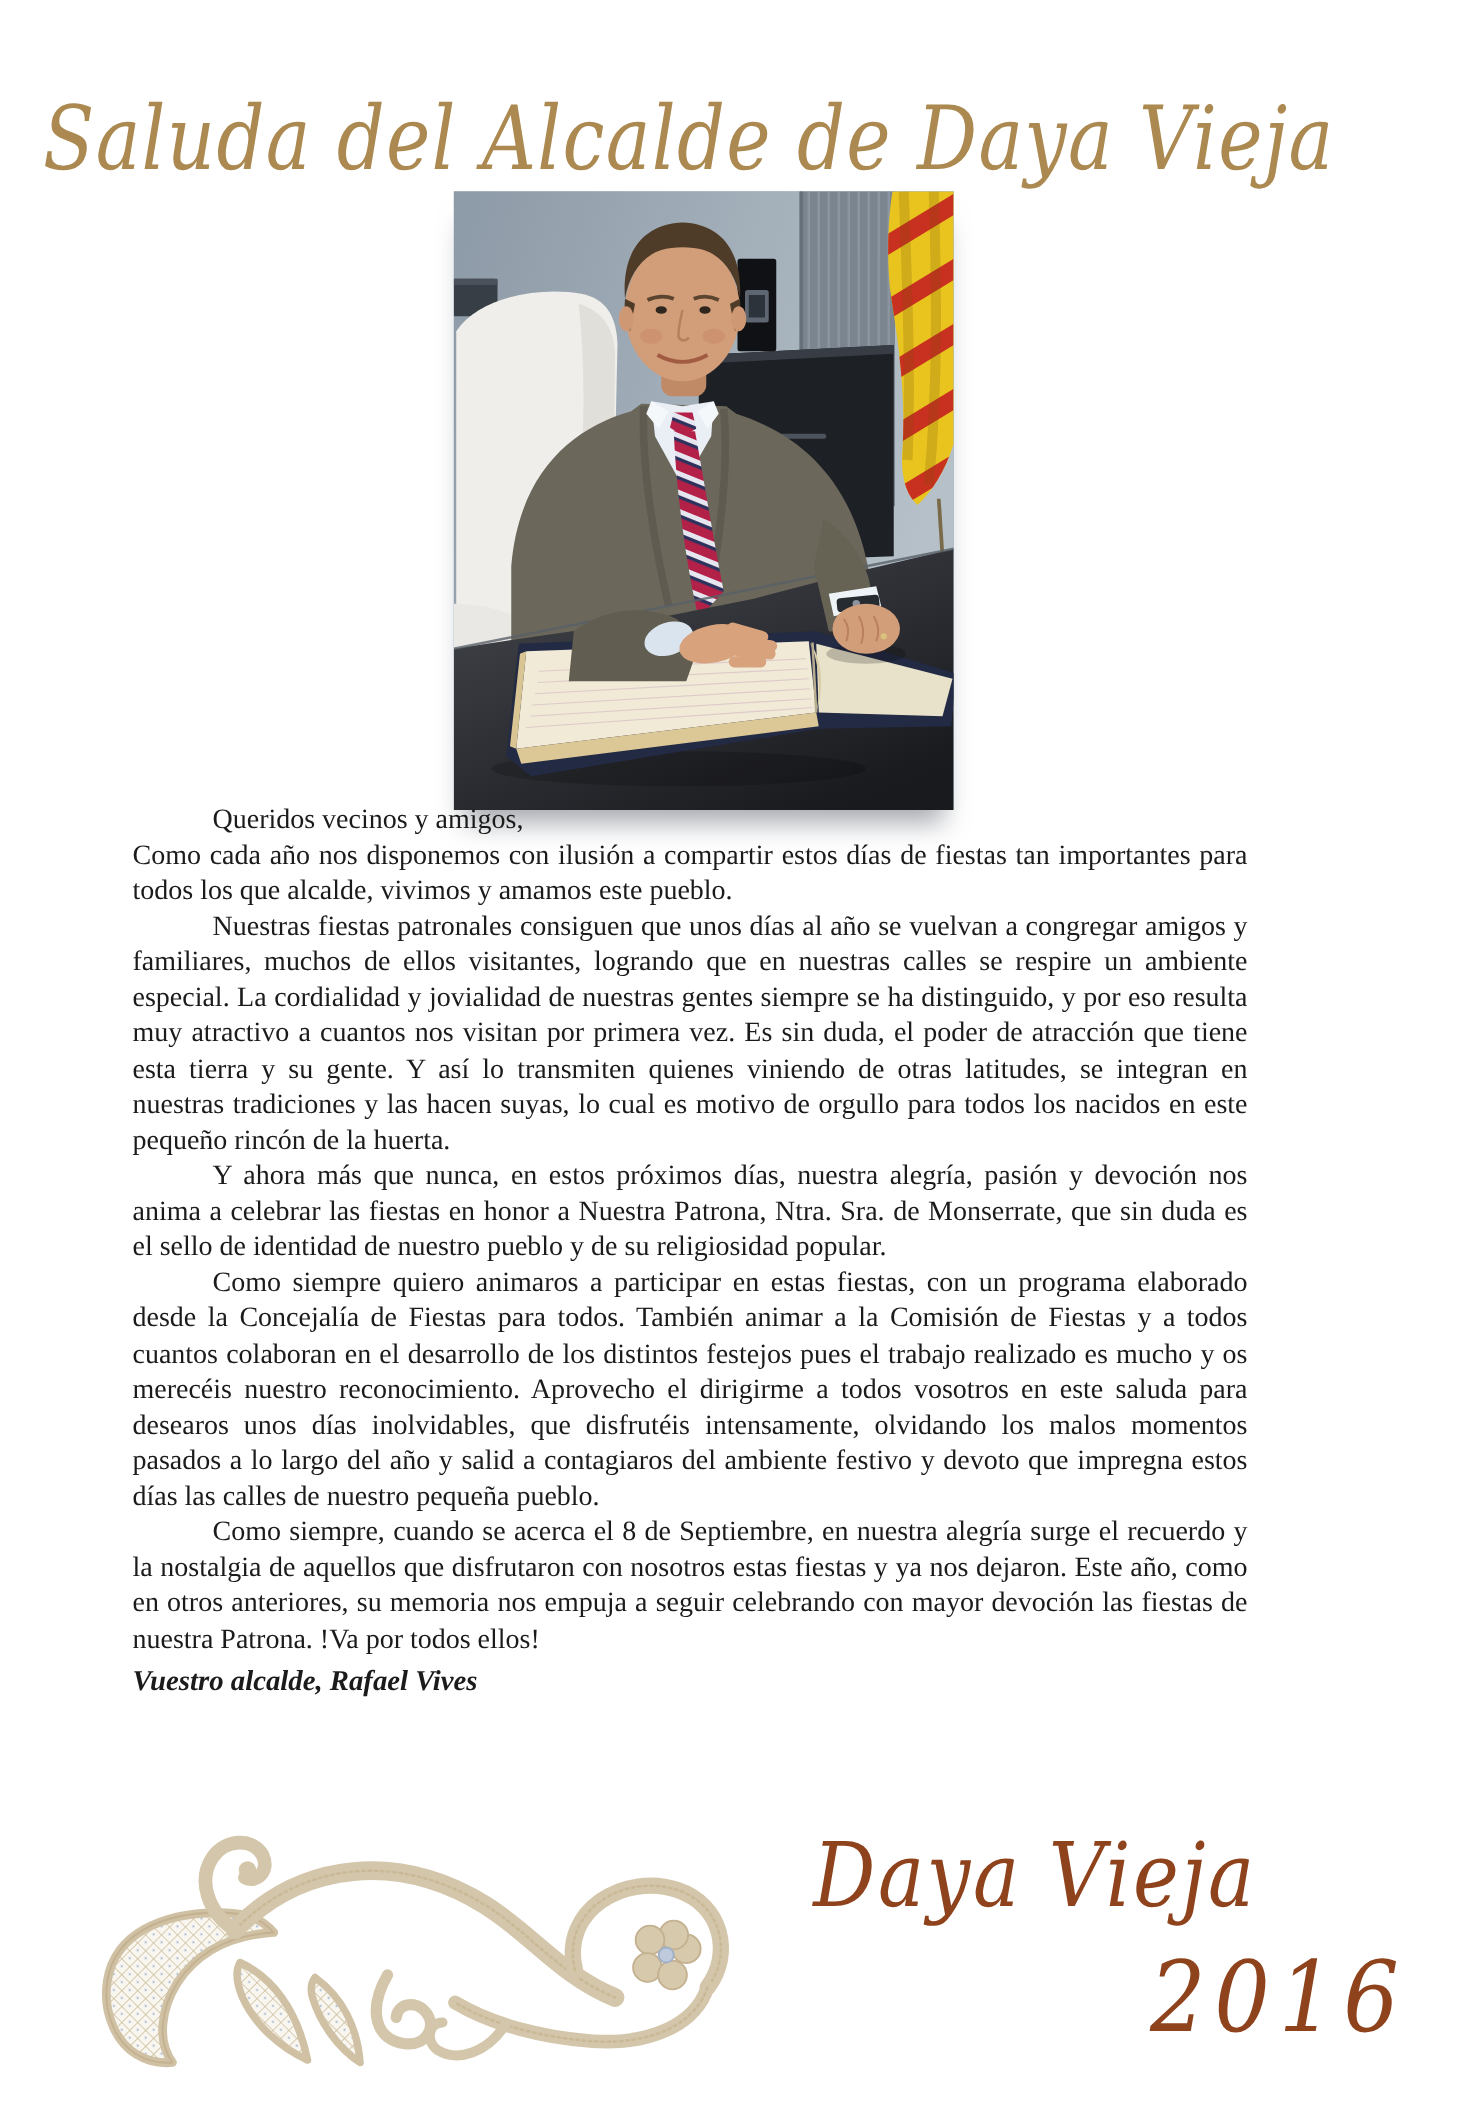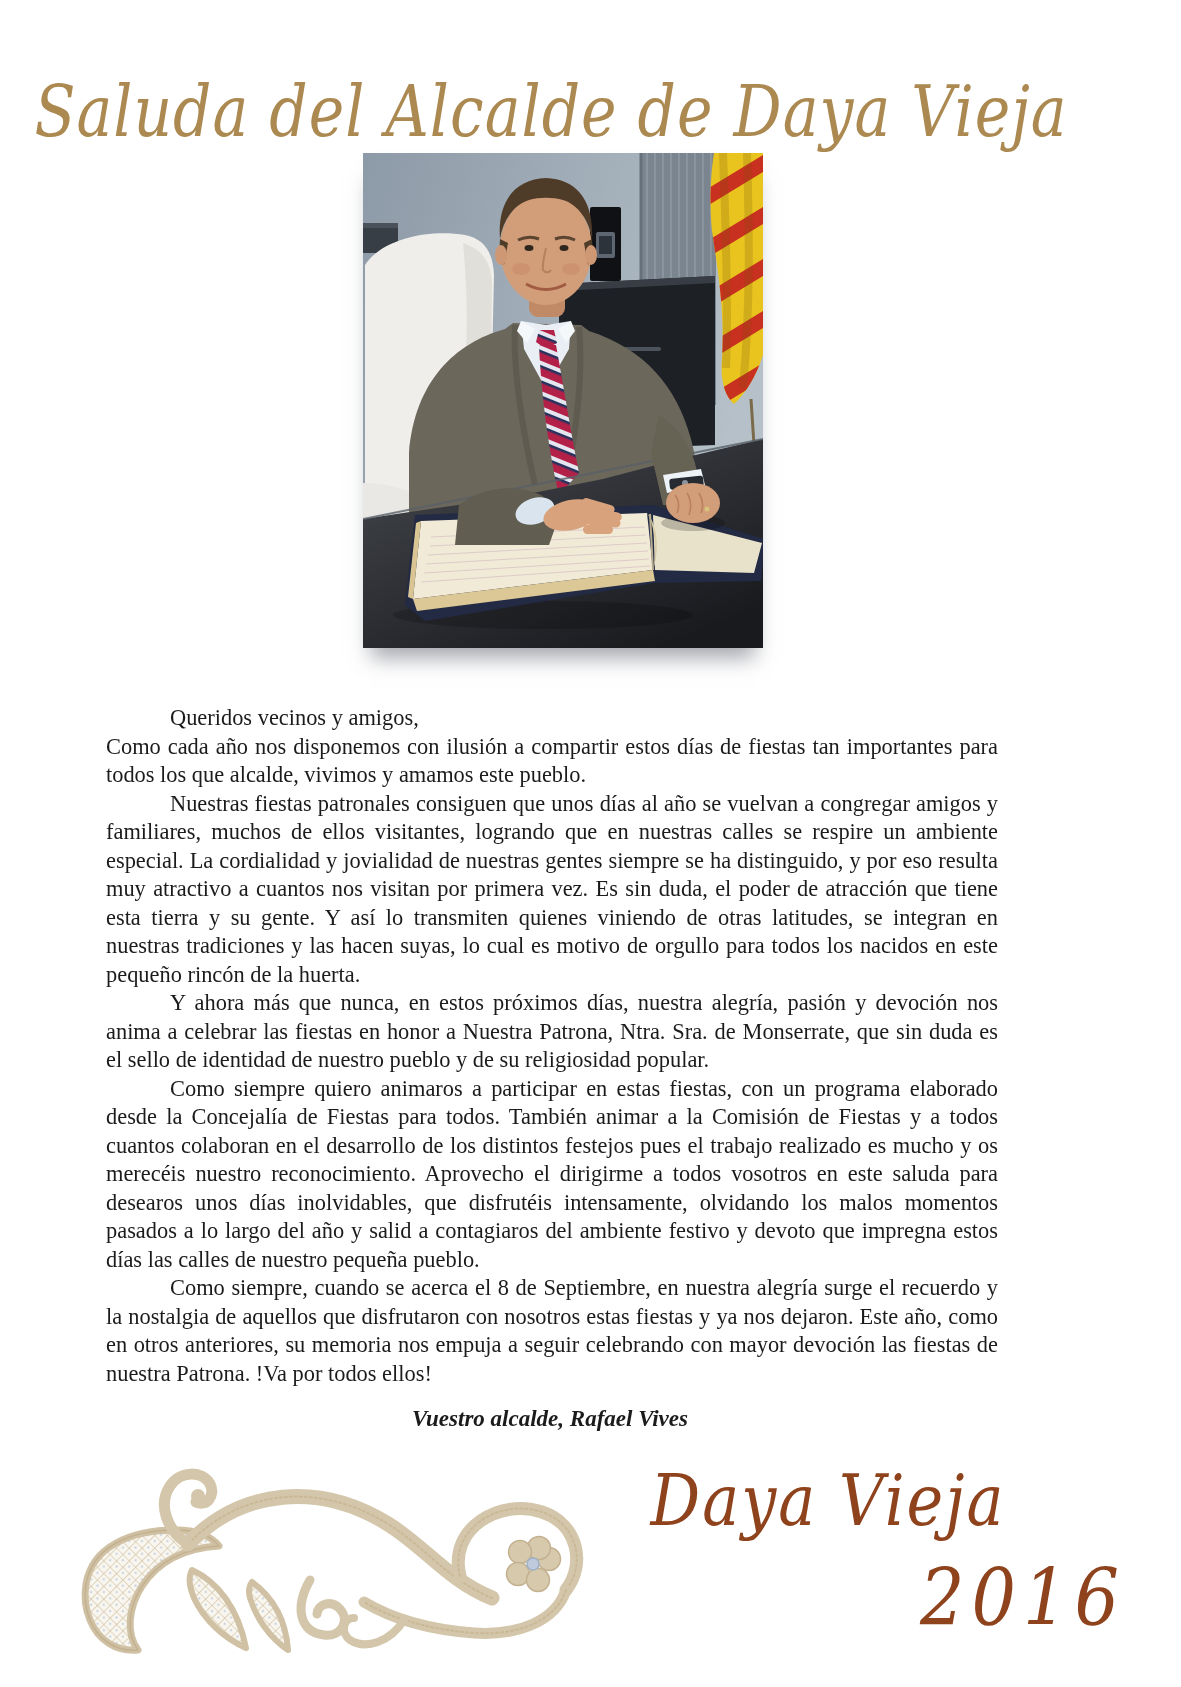--- a/index.html
+++ b/index.html
@@ -13,28 +13,28 @@
     font-size:60px;color:#ab8950;letter-spacing:1px;
     transform:scaleY(1.18);transform-origin:top center;white-space:nowrap;
   }
   .photo-frame{
     position:absolute;left:363px;top:153px;width:400px;height:495px;
     box-shadow:0 18px 20px -8px rgba(90,95,105,0.55);
     overflow:hidden;background:#9fadb9;
   }
   .photo-frame svg{display:block;}
   .letter{
-    position:absolute;left:106px;top:704px;width:892px;
+    position:absolute;left:106px;top:641px;width:892px;
     font-size:22.4px;line-height:28.5px;color:#1b1b1b;text-align:justify;
   }
   .letter .greeting{margin:0 0 0 64px;text-align:left;}
   .letter p{margin:0;text-indent:64px;}
   .letter p.noindent{text-indent:0;}
   .signature{
-    margin-top:16px;padding-right:4px;text-align:center;
+    margin-top:5px;padding-right:4px;text-align:left;
     font-weight:bold;font-style:italic;font-size:23px;line-height:30px;
   }
   .lace{position:absolute;left:72px;top:1452px;}
   .brand-script{
     position:absolute;left:628px;top:1458px;width:400px;text-align:center;
     font-family:"DejaVu Serif", serif;font-style:italic;font-weight:400;
     font-size:62px;color:#8f431d;letter-spacing:2px;
     transform:scaleY(1.15);transform-origin:top center;white-space:nowrap;
   }
   .year-text{

